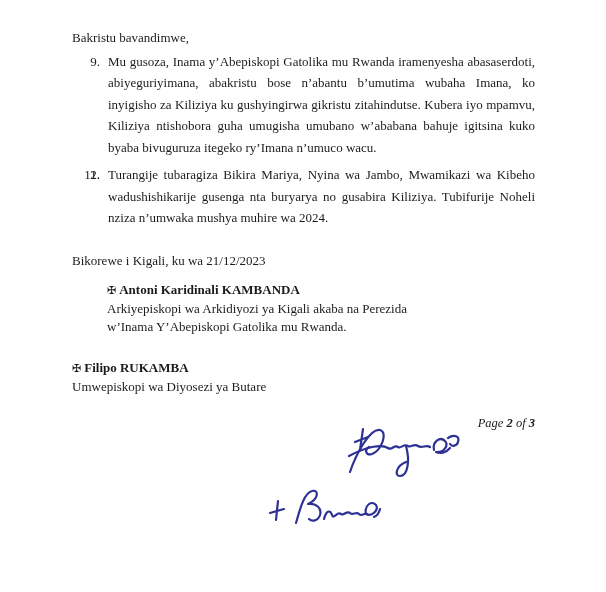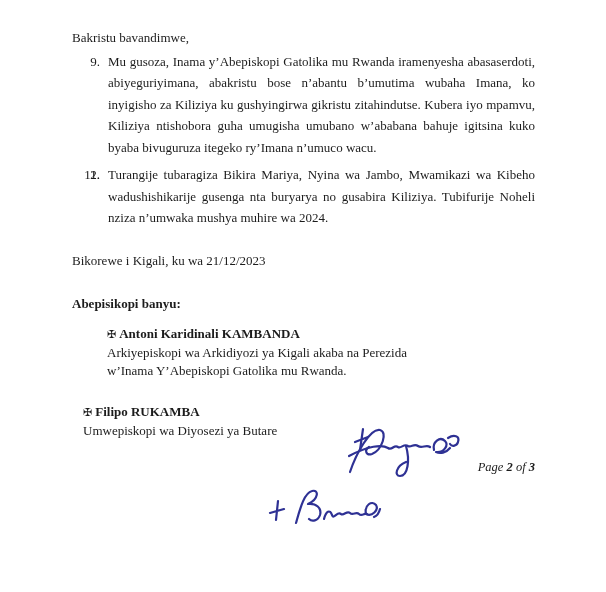--- a/index.html
+++ b/index.html
@@ -53,21 +53,21 @@
     margin-top: 22px;
     font-size: 13px;
     line-height: 21.5px;
     font-weight: bold;
   }
   .signatory {
     font-size: 13px;
     line-height: 18px;
   }
   .signatory.first { margin-top: 10px; margin-left: 35px; }
-  .signatory.second { margin-top: 23px; margin-left: 11px; }
+  .signatory.second { margin-top: 23px; }
   .signatory .name { font-weight: bold; }
   .cross {
     font-family: "DejaVu Sans", sans-serif;
     font-size: 11px;
     margin-right: 3px;
   }
   .page-footer {
     margin-top: 18px;
     text-align: right;
     font-style: italic;
@@ -98,21 +98,20 @@
       <span class="num">2.</span>
     </div>
     <div class="list-item">
       <span class="num">11.</span>
       <span class="txt">Turangije tubaragiza Bikira Mariya, Nyina wa Jambo, Mwamikazi wa Kibeho wadushishikarije gusenga nta buryarya no gusabira Kiliziya. Tubifurije Noheli nziza n’umwaka mushya muhire wa 2024.</span>
     </div>
   </div>
 
   <p class="dateline">Bikorewe i Kigali, ku wa 21/12/2023</p>
 
-  <p class="sig-heading">Abepisikopi banyu:</p>
 
   <div class="signatory first">
     <p class="name"><span class="cross">✠</span><span>Antoni Karidinali KAMBANDA</span></p>
     <p class="title">Arkiyepiskopi wa Arkidiyozi ya Kigali akaba na Perezida</p>
     <p class="title">w’Inama Y’Abepiskopi Gatolika mu Rwanda.</p>
   </div>
 
   <div class="signatory second">
     <p class="name"><span class="cross">✠</span><span>Filipo RUKAMBA</span></p>
     <p class="title">Umwepiskopi wa Diyosezi ya Butare</p>

